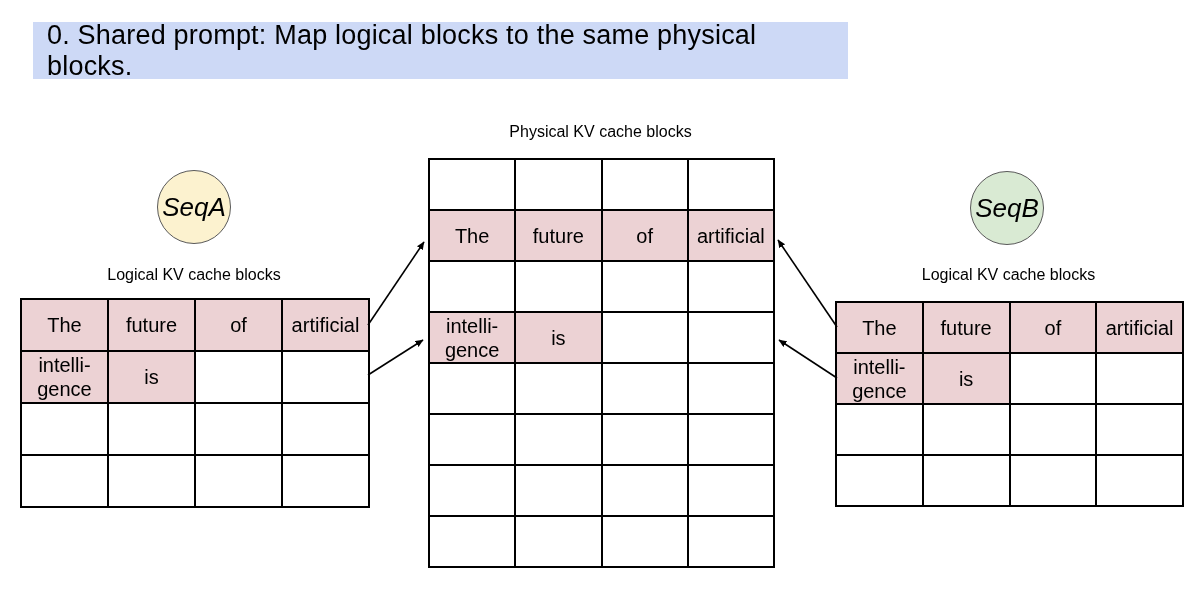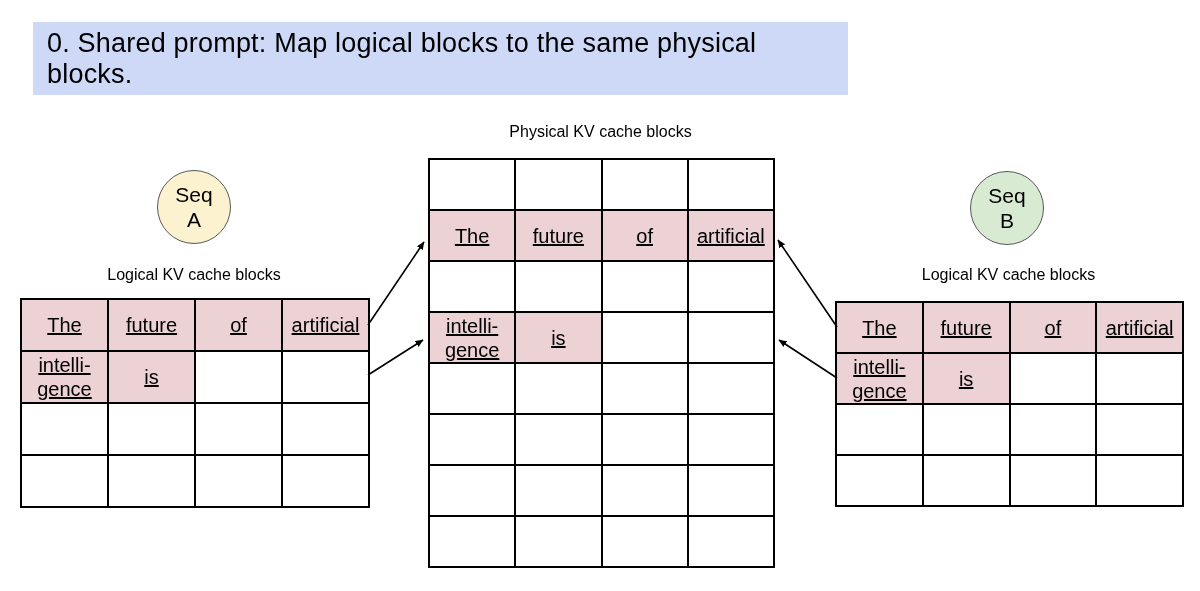--- a/index.html
+++ b/index.html
@@ -16,21 +16,21 @@
     background: #ffffff;
     overflow: hidden;
   }
   .abs { position: absolute; }
 
   
   .banner {
     left: 33px;
     top: 22px;
     width: 801px;
-    height: 73px;
+    height: 57px;
     padding-left: 14px;
     background: var(--banner-bg, #cdd9f6);
     display: flex;
     align-items: center;
     font-size: 27px;
     letter-spacing: 0.2px;
   }
 
   
   .section-label {
@@ -44,36 +44,37 @@
 
   
   .seq-circle {
     position: absolute;
     width: 74px;
     height: 74px;
     border-radius: 50%;
     border: 1.5px solid #595959;
     box-sizing: border-box;
     display: flex;
-    flex-direction: column;
+    flex-direction: row;
     align-items: center;
     justify-content: center;
-    font-size: 21px;
+    font-size: 26px;
     line-height: 25px;
+    font-style: italic;
   }
   .seq-a { left: 157px; top: 170px; background: var(--seq-a-fill, #fcf2cf); }
   .seq-b { left: 970px; top: 171px; background: var(--seq-b-fill, #d9ead3); }
 
   
   .dtable {
     position: absolute;
     border: 1px solid #000;
     background: #fff;
   }
-  .trow { display: flex; text-decoration: underline; }
+  .trow { display: flex; }
   .tcell {
     box-sizing: border-box;
     border: 1px solid #000;
     background: #ffffff;
     display: flex;
     align-items: center;
     justify-content: center;
     text-align: center;
     font-size: 20px;
     line-height: 24px;

